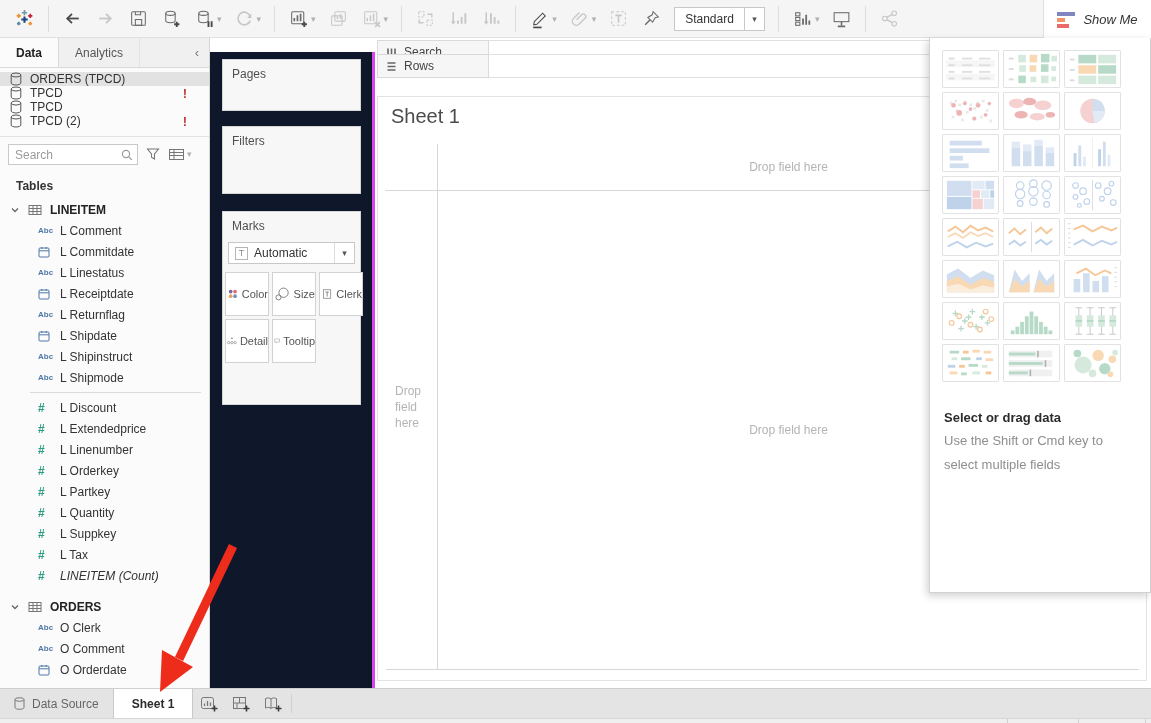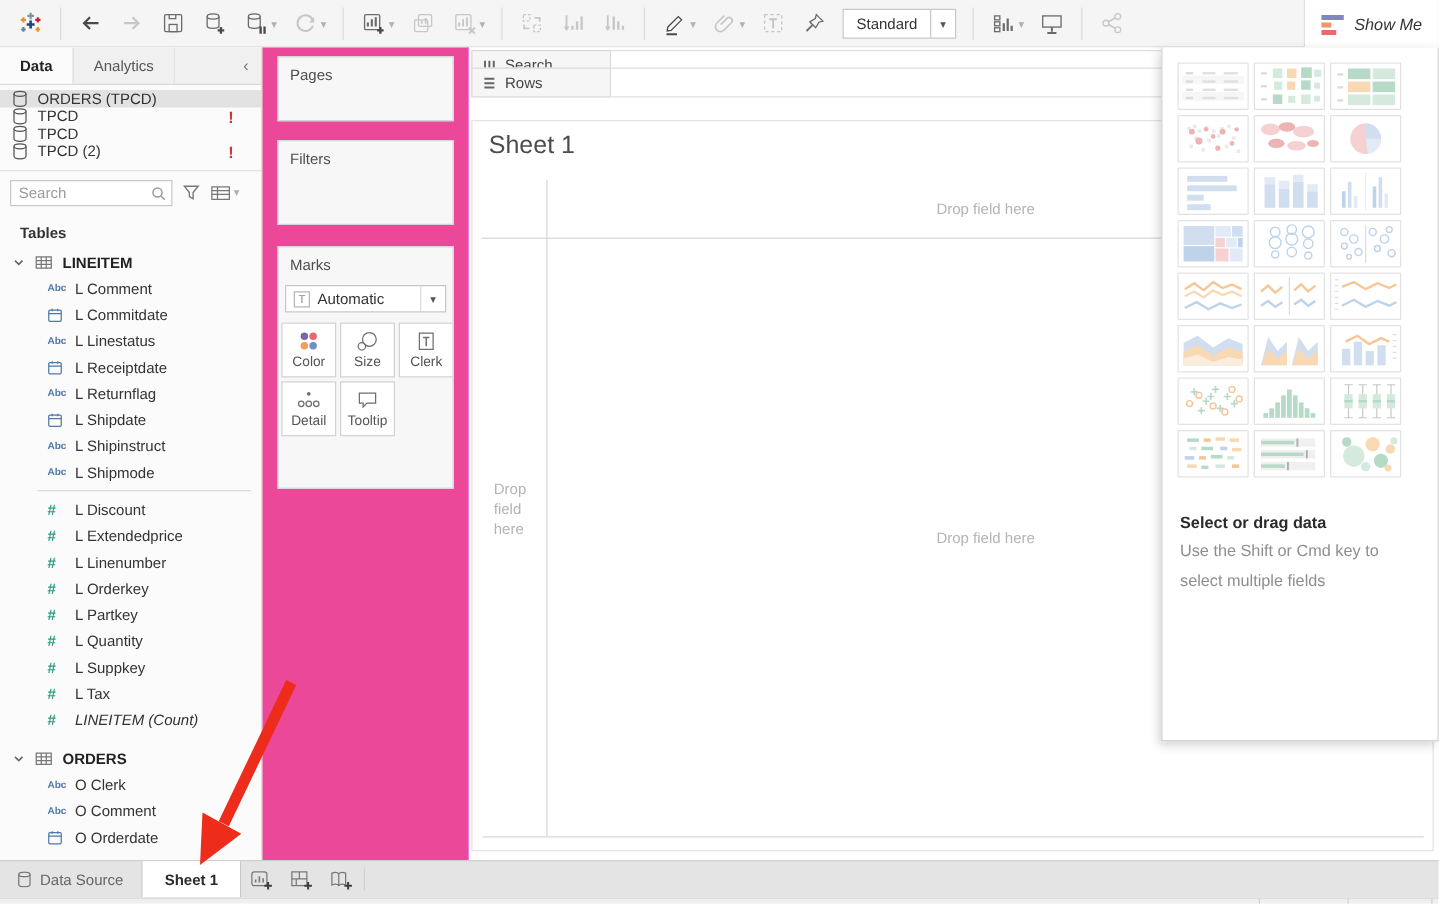--- a/index.html
+++ b/index.html
@@ -47,32 +47,32 @@
 .grp-gap { height:10px; }
 .fld-row { display:flex; align-items:center; height:21px; padding-left:38px; }
 .fld-row .fi { width:22px; flex:0 0 22px; display:flex; align-items:center; }
 .fi-abc { font-size:8px; color:#4e79a7; font-weight:bold; letter-spacing:0; }
 .fi-num { font-size:12px; color:#2e9c82; font-weight:bold; }
 .fld-label { font-size:12px; color:#333; }
 .fld-label.it { font-style:italic; }
 .fld-sep { height:1px; background:#dcdcdc; margin:4px 8px 4px 30px; }
 
 
-#midpanel { position:absolute; left:210px; top:38px; width:165px; height:650px; background:#ec4899; border-right:1px solid #d946ef; }
+#midpanel { position:absolute; left:210px; top:52px; width:165px; height:650px; background:#0f172a; border-right:3px solid #d946ef; }
 .card { position:absolute; left:12px; right:11px; background:#f7f7f7; border:1px solid #d6d6d6; }
 .card-label { font-size:12px; color:#4f4f4f; padding:7px 0 0 9px; }
 #pages-card { top:7px; height:52px; }
 #filters-card { top:74px; height:68px; }
 #marks-card { top:159px; height:194px; }
 #mark-type { display:flex; align-items:center; height:22px; margin:9px 5px 0 5px; background:#fff; border:1px solid #c8c8c8; }
 #mark-type .mt-ticon { width:13px; height:13px; border:1px solid #b5b5b5; color:#8a8a8a; font-size:9px; display:flex; align-items:center; justify-content:center; margin:0 6px; }
 #mark-type .mt-text { font-size:12px; color:#333; }
 #mark-type .mt-caret { margin-left:auto; width:20px; height:100%; border-left:1px solid #dcdcdc; display:flex; align-items:center; justify-content:center; font-size:9px; color:#555; }
 #mark-btns { display:grid; grid-template-columns:repeat(3,44px); gap:3px; padding:8px 0 0 2px; }
-.mark-btn { width:44px; height:44px; background:#fff; border:1px solid #d2d2d2; display:flex; flex-direction:column; align-items:center; justify-content:center; gap:2px; }
+.mark-btn { width:44px; height:44px; background:#fff; border:1px solid #d2d2d2; display:flex; flex-direction:row; align-items:center; justify-content:center; gap:2px; }
 .mark-btn svg { width:22px; height:18px; }
 .mark-btn .mb-label { font-size:11px; color:#555; }
 
 
 #canvas { position:absolute; left:375px; top:38px; width:776px; height:650px; background:#fff; }
 .shelf-row { position:absolute; left:2px; right:4px; height:24px; display:flex; }
 #shelf-cols { top:2px; } #shelf-rows { top:16px; }
 .shelf-label { width:112px; background:#f6f6f6; border:1px solid #dadada; display:flex; align-items:center; padding-left:8px; gap:7px; font-size:12px; color:#444; }
 .shelf-area { flex:1; background:#fff; border:1px solid #e0e0e0; border-left:0; }
 #sheet { position:absolute; left:2px; top:58px; right:4px; bottom:7px; background:#fff; border:1px solid #e3e3e3; }

